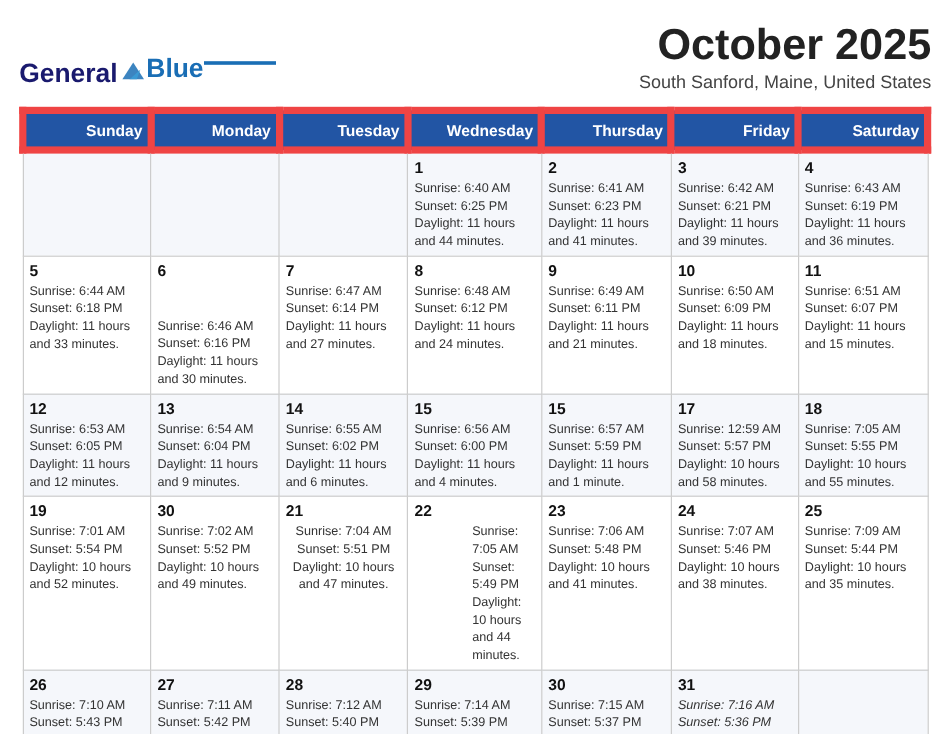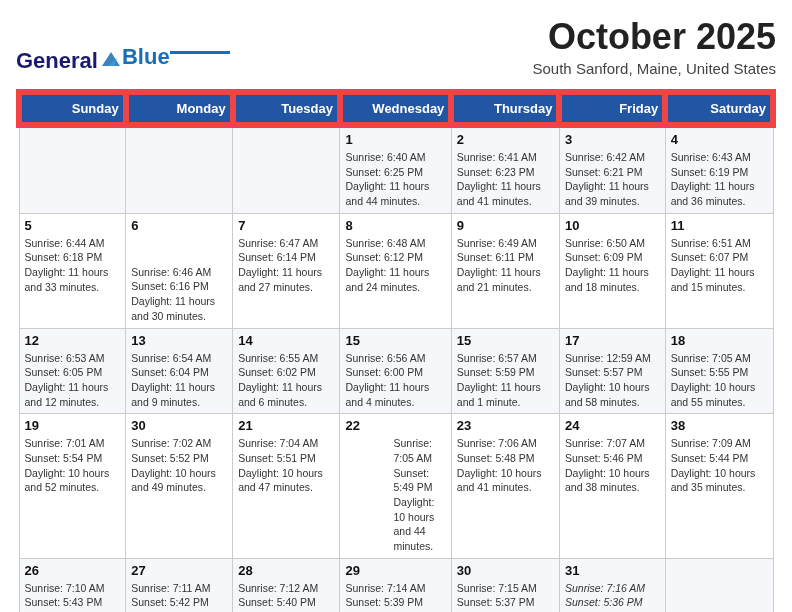--- a/index.html
+++ b/index.html
@@ -246,21 +246,21 @@
 Daylight: 10 hours and 52 minutes.</div>
         </td>
         <td>
           <div class="day-number">30</div>
           <div class="day-info" style="white-space: pre-line;">Sunrise: 7:02 AM
 Sunset: 5:52 PM
 Daylight: 10 hours and 49 minutes.</div>
         </td>
         <td>
           <div class="day-number">21</div>
-          <div class="day-info" style="white-space: pre-line;">Sunrise: 7:04 AM
+          <div class="day-info" style="white-space: pre-line; text-align: center;">Sunrise: 7:04 AM
 Sunset: 5:51 PM
 Daylight: 10 hours and 47 minutes.</div>
         </td>
         <td>
           <div class="day-number">22</div>
           <div class="day-info" style="white-space: pre-line; margin-left: 48px;">Sunrise: 7:05 AM
 Sunset: 5:49 PM
 Daylight: 10 hours and 44 minutes.</div>
         </td>
         <td>
@@ -269,21 +269,21 @@
 Sunset: 5:48 PM
 Daylight: 10 hours and 41 minutes.</div>
         </td>
         <td>
           <div class="day-number">24</div>
           <div class="day-info" style="white-space: pre-line;">Sunrise: 7:07 AM
 Sunset: 5:46 PM
 Daylight: 10 hours and 38 minutes.</div>
         </td>
         <td>
-          <div class="day-number">38</div>
+          <div class="day-number">25</div>
           <div class="day-info" style="white-space: pre-line;">Sunrise: 7:09 AM
 Sunset: 5:44 PM
 Daylight: 10 hours and 35 minutes.</div>
         </td>
       </tr>
       <tr>
         <td>
           <div class="day-number">26</div>
           <div class="day-info" style="white-space: pre-line;">Sunrise: 7:10 AM
 Sunset: 5:43 PM

